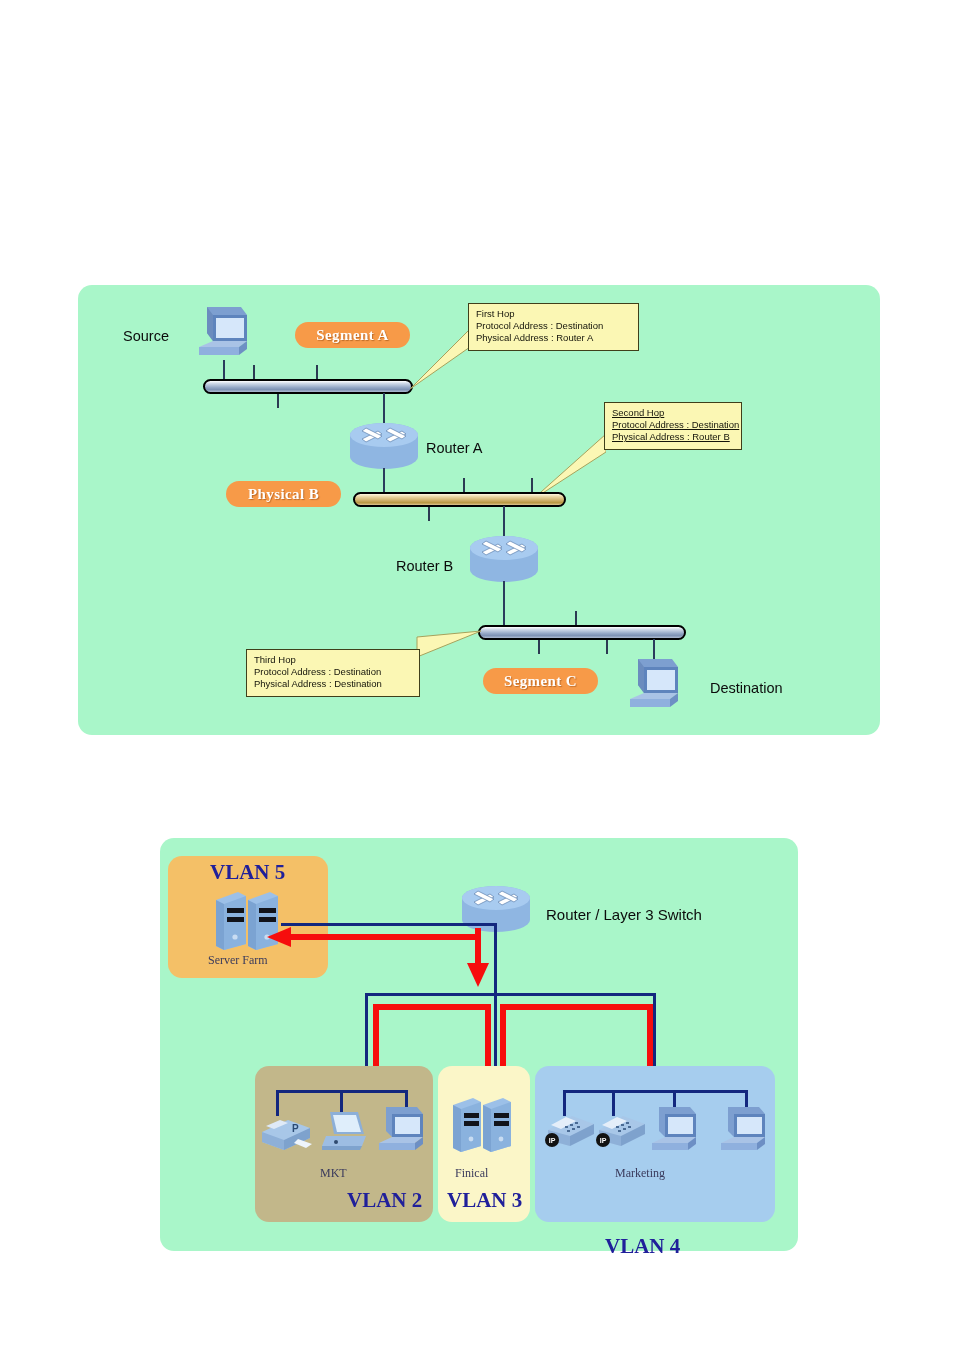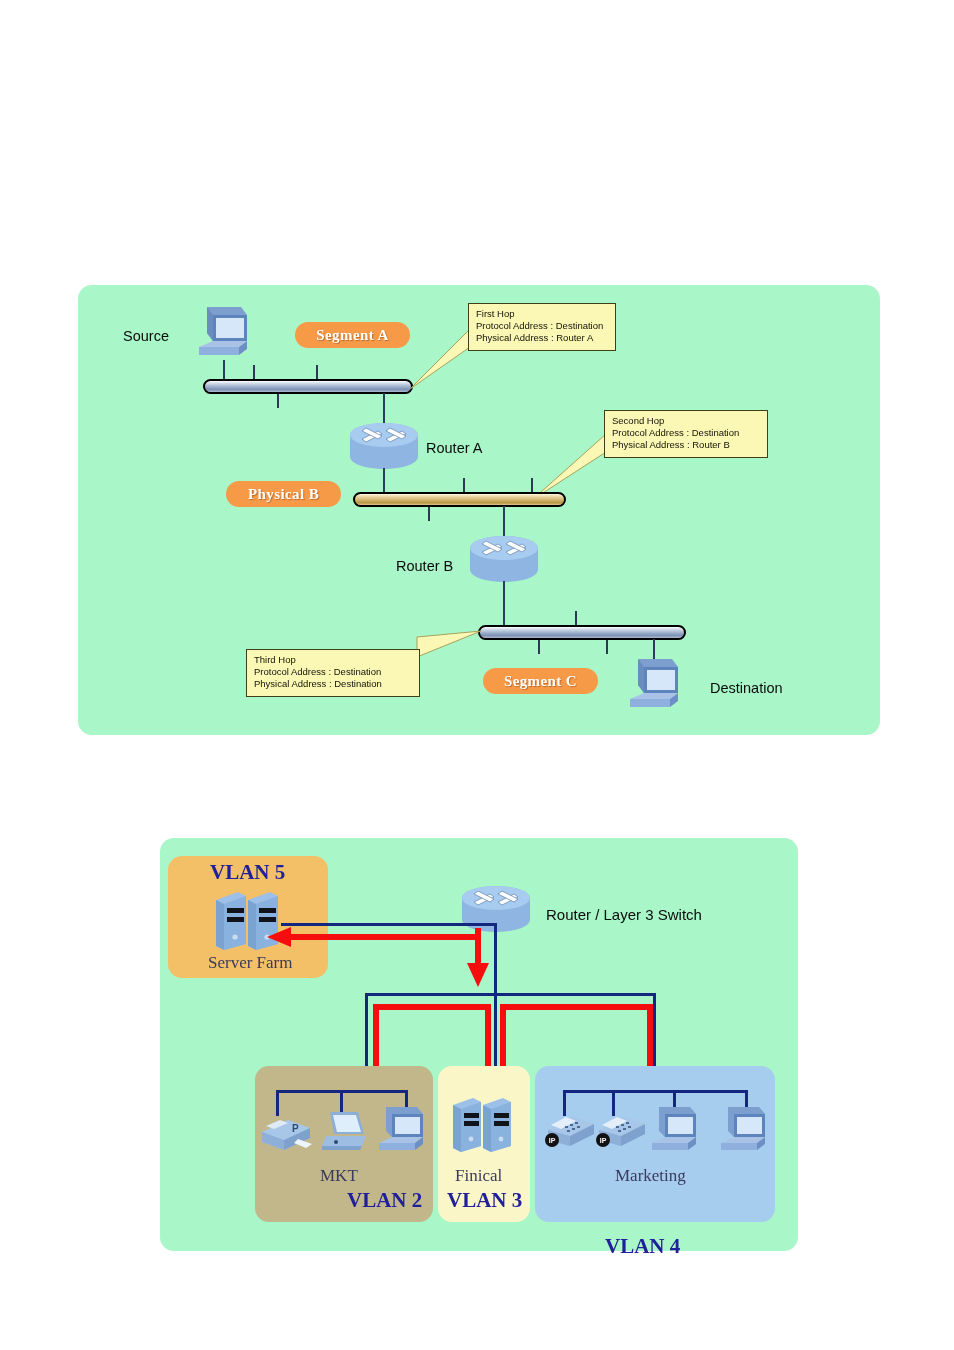--- a/index.html
+++ b/index.html
@@ -41,21 +41,21 @@
 
   
   .vbox{position:absolute;border-radius:14px;}
   #vlan5-box{background:#f4c067;}
   #vlan2-box{background:#c2b78a;}
   #vlan3-box{background:#fbf6c8;}
   #vlan4-box{background:#a6cdee;}
   .vtitle{position:absolute;font-family:"Liberation Serif",serif;
           font-weight:bold;font-size:21px;color:#20209a;white-space:nowrap;}
   .vsub{position:absolute;font-family:"Liberation Serif",serif;
-        font-size:17px;color:#3a3a5c;white-space:nowrap;}
+        font-size:12px;color:#3a3a5c;white-space:nowrap;}
 
   
   .nline{position:absolute;background:#13277e;}
   .rline{position:absolute;background:#f60d0d;}
 </style>
 </head>
 <body>
 
 <div class="panel" id="panel-top">
 
@@ -77,21 +77,21 @@
   <div class="tick" style="left:175px;top:80px;height:14px;"></div>
   <div class="tick" style="left:238px;top:80px;height:14px;"></div>
   <div class="tick" style="left:199px;top:109px;height:14px;"></div>
   <div class="pill" style="left:217px;top:37px;width:115px;height:26px;">
     <span>Segment A</span>
   </div>
 
   <svg class="tail" style="left:330px;top:40px;" width="62" height="66">
     <polygon points="62,4 62,22 2,64" fill="#fbf7b4" stroke="#a6a25c" stroke-width="1"></polygon>
   </svg>
-  <div class="callout" style="left:390px;top:18px;width:148px;height:48px;">
+  <div class="callout" style="left:390px;top:18px;width:171px;height:48px;">
     <div>First  Hop</div>
     <div>Protocol Address : Destination</div>
     <div>Physical Address : Router A</div>
   </div>
 
   <div class="wire" style="left:305px;top:108px;height:34px;"></div>
   <div class="icon" style="left:270px;top:138px;width:72px;height:48px;">
     <svg width="72" height="48" viewBox="0 0 72 48">
       <path d="M2,12 a34,12 0 0,1 68,0 v22 a34,12 0 0,1 -68,0 z" fill="#8fb6e2"></path>
       <ellipse cx="36" cy="12" rx="34" ry="12" fill="#a8cbf0"></ellipse>
@@ -101,21 +101,21 @@
         <polygon points="14,8 30,16 34,13 18,5"></polygon>
         <polygon points="38,8 54,16 58,13 42,5"></polygon>
       </g>
     </svg>
   </div>
   <div class="lbl" style="left:348px;top:155px;">Router A</div>
 
   <svg class="tail" style="left:452px;top:145px;" width="76" height="72">
     <polygon points="76,4 76,22 2,70" fill="#fbf7b4" stroke="#a6a25c" stroke-width="1"></polygon>
   </svg>
-  <div class="callout" style="left:526px;top:125px;width:164px;height:48px;">
+  <div class="callout" style="left:526px;top:117px;width:138px;height:48px;text-decoration:underline;">
     <div>Second Hop</div>
     <div>Protocol Address : Destination</div>
     <div>Physical Address : Router B</div>
   </div>
 
   <div class="wire" style="left:305px;top:183px;height:25px;"></div>
   <div class="bus tan" style="left:275px;top:207px;width:213px;"></div>
   <div class="tick" style="left:385px;top:193px;height:14px;"></div>
   <div class="tick" style="left:453px;top:193px;height:14px;"></div>
   <div class="tick" style="left:350px;top:222px;height:14px;"></div>

